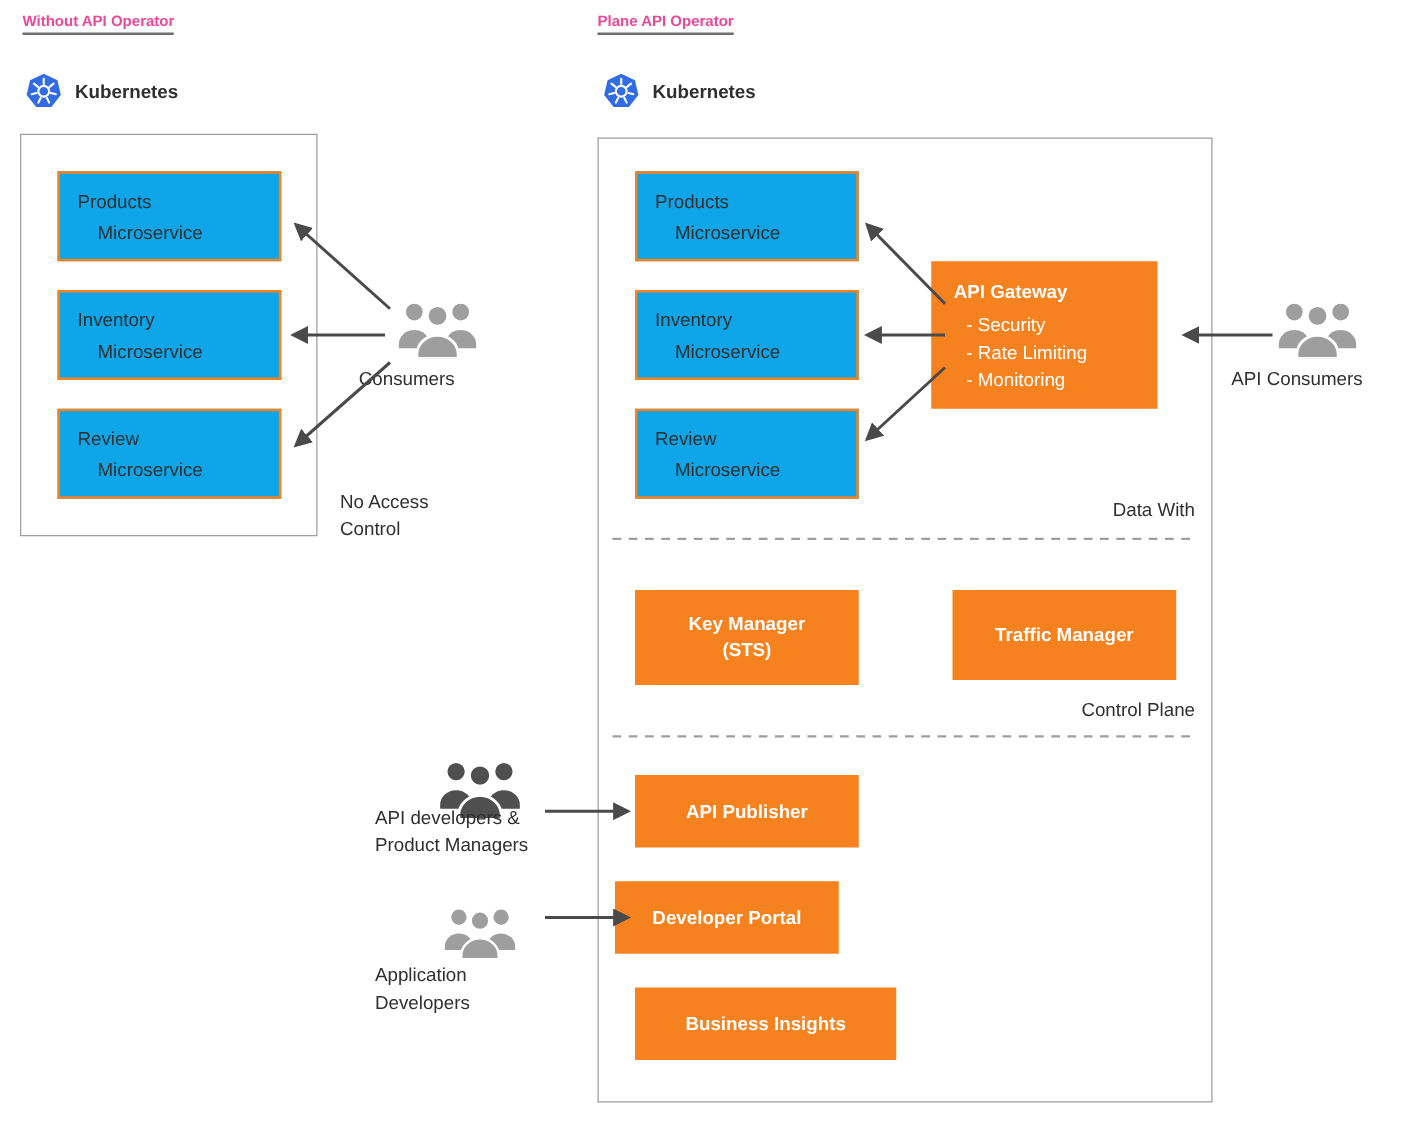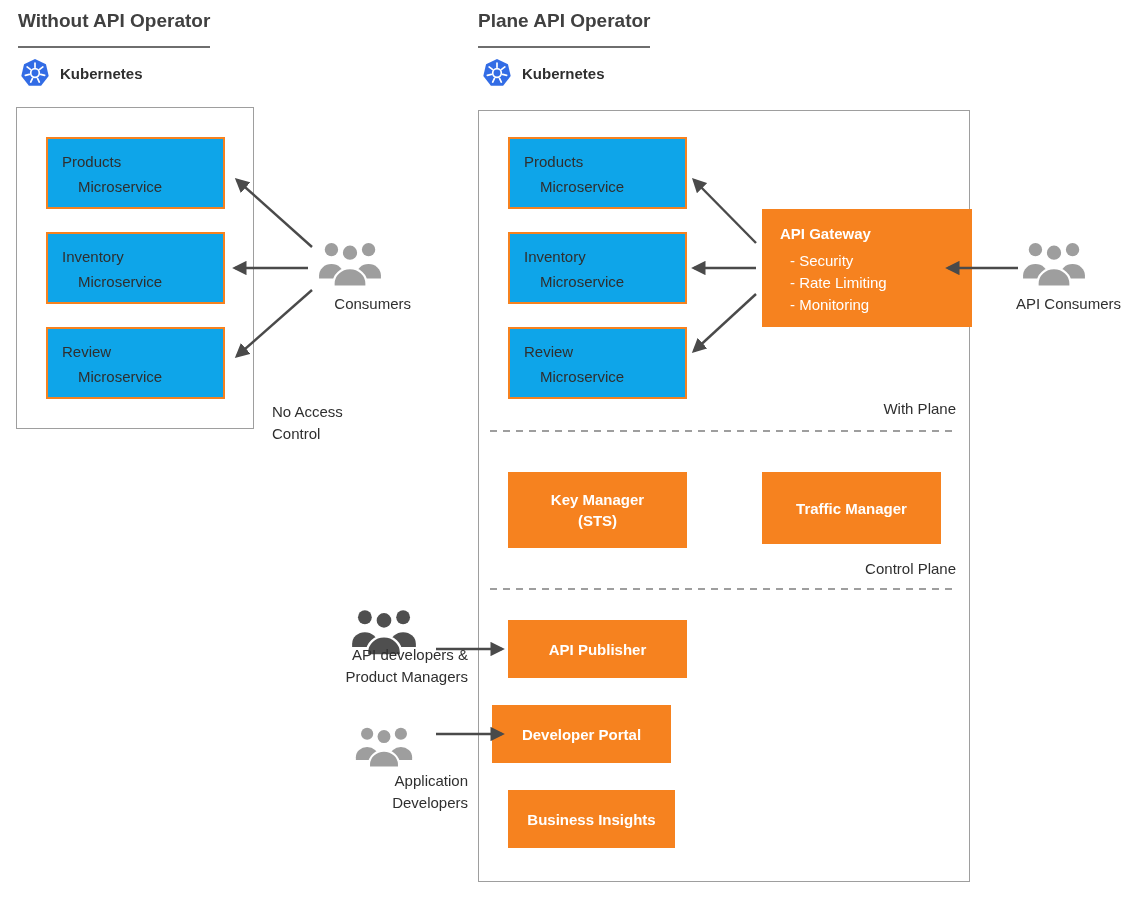--- a/index.html
+++ b/index.html
@@ -1,33 +1,33 @@
 <!DOCTYPE html>
 <html style="--orange: #F6821F; --arrow: #4a4a4a; --divider: #9e9e9e; --border-gray: #9e9e9e; --k8s-blue: #326CE5; --people-gray: #9e9e9e; --people-dark: #4f4f4f; --text: #2f2f2f;"><head>
 <meta charset="utf-8">
 <style>
   * { margin:0; padding:0; box-sizing:border-box; }
   body { font-family:"Liberation Sans","DejaVu Sans",sans-serif; background:#fff; }
   .canvas { position:relative; width:1125px; height:898px; background:#fff; color:var(--text,#2f2f2f); font-size:15px; overflow:hidden; }
   .abs { position:absolute; }
-  .section-title { font-size:19px; font-weight:bold; color:#404040; padding-bottom:14px; border-bottom:2px solid #6e6e6e; display:inline-block; }
+  .section-title { font-size:12px; font-weight:bold; color:#ec4899; padding-bottom:2px; border-bottom:2px solid #6e6e6e; display:inline-block; }
   .k8s-row { display:flex; align-items:center; gap:10px; }
   .k8s-icon { width:30px; height:30px; }
   .k8s-label { font-weight:bold; font-size:15px; }
   .box-outline { border:1.5px solid var(--border-gray,#9e9e9e); background:#fff; }
   .service-box { width:179px; height:72px; border:2px solid var(--orange,#F6821F); background:#0ea5e9; padding:10px 0 0 14px; line-height:25px; }
   .svc-type { margin-left:16px; }
   .filled { background:var(--orange,#F6821F); color:#fff; font-weight:bold; }
   .center-box { display:flex; align-items:center; justify-content:center; flex-direction:column; text-align:center; line-height:21px; }
   .gateway { padding:14px 0 0 18px; line-height:22px; }
   .gw-title { margin-bottom:5px; }
   .gw-item { font-weight:normal; margin-left:10px; }
   .plane-label { text-align:right; color:var(--text,#2f2f2f); }
-  .actor-label { text-align:right; line-height:22px; }
-  .note-label { line-height:22px;margin-top:10px; }
+  .actor-label { text-align:left; line-height:22px; }
+  .note-label { line-height:22px; }
   .people-gray { color:var(--people-gray,#9e9e9e); }
   .people-dark { color:var(--people-dark,#4f4f4f); }
   svg.overlay { position:absolute; left:0; top:0; width:1125px; height:898px; pointer-events:none; }
   .arrow { stroke:var(--arrow,#4a4a4a); stroke-width:2.4; }
   .arrowhead { fill:var(--arrow,#4a4a4a); }
   .divider { stroke:var(--divider,#9e9e9e); stroke-width:1.8; stroke-dasharray:7 6; }
 </style>
 </head>
 <body>
 
@@ -112,51 +112,51 @@
   </div>
   <div class="abs service-box" style="left:508px;top:232px">
     <div class="svc-name">Inventory</div>
     <div class="svc-type">Microservice</div>
   </div>
   <div class="abs service-box" style="left:508px;top:327px">
     <div class="svc-name">Review</div>
     <div class="svc-type">Microservice</div>
   </div>
 
-  <div class="abs filled gateway" style="left:762px;top:209px;width:210px;height:118px">
+  <div class="abs filled gateway" style="left:745px;top:209px;width:181px;height:118px">
     <div class="gw-title">API Gateway</div>
     <div class="gw-item">- Security</div>
     <div class="gw-item">- Rate Limiting</div>
     <div class="gw-item">- Monitoring</div>
   </div>
 
   <svg class="abs people-gray" style="left:1021px;top:237px;width:66px;height:50px">
       <use href="#people"></use>
     </svg>
   <div class="abs actor-label" style="left:985px;top:293px;width:136px">API Consumers</div>
 
-  <div class="abs plane-label" style="left:706px;top:400px;width:250px">With Plane</div>
+  <div class="abs plane-label" style="left:706px;top:400px;width:250px">Data With</div>
 
   <div class="abs filled center-box" style="left:508px;top:472px;width:179px;height:76px">
     <div>Key Manager</div>
     <div>(STS)</div>
   </div>
   <div class="abs filled center-box" style="left:762px;top:472px;width:179px;height:72px">
     <div>Traffic Manager</div>
   </div>
 
   <div class="abs plane-label" style="left:706px;top:560px;width:250px">Control Plane</div>
 
   <div class="abs filled center-box" style="left:508px;top:620px;width:179px;height:58px">
     <div>API Publisher</div>
   </div>
   <div class="abs filled center-box" style="left:492px;top:705px;width:179px;height:58px">
     <div>Developer Portal</div>
   </div>
-  <div class="abs filled center-box" style="left:508px;top:790px;width:167px;height:58px">
+  <div class="abs filled center-box" style="left:508px;top:790px;width:209px;height:58px">
     <div>Business Insights</div>
   </div>
 
 
   <svg class="abs people-dark" style="left:350px;top:604px;width:68px;height:52px">
       <use href="#people"></use>
     </svg>
   <div class="abs actor-label" style="left:300px;top:644px;width:168px">
     <div>API developers &amp;</div>
     <div>Product Managers</div>

